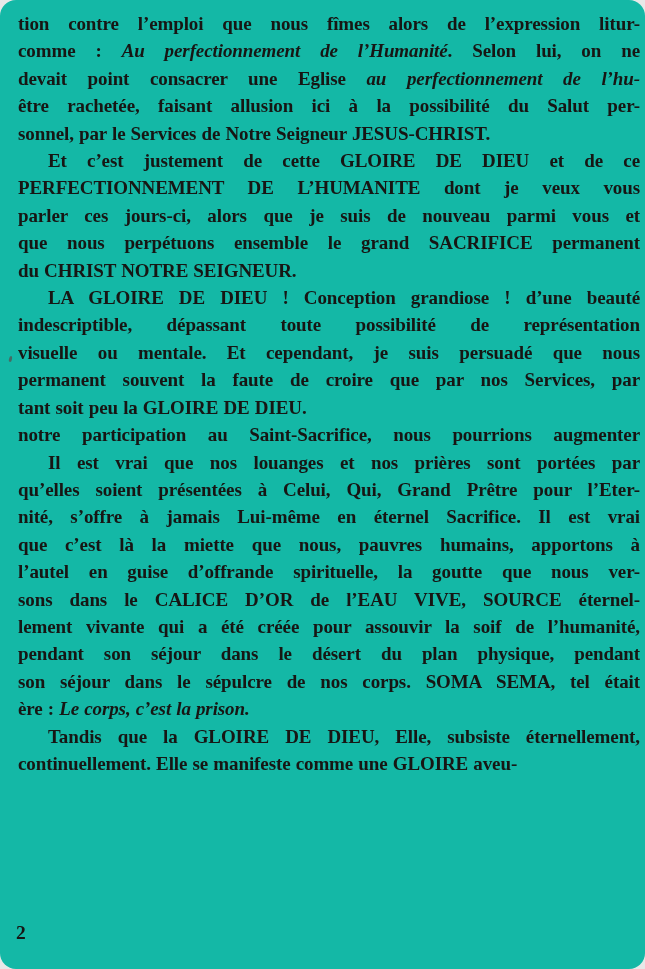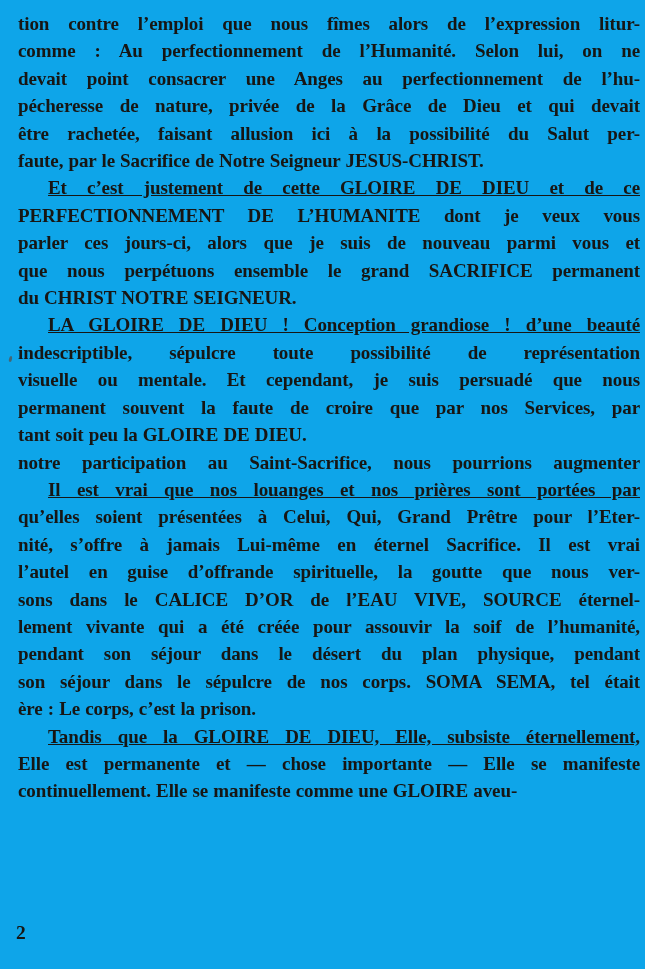--- a/index.html
+++ b/index.html
@@ -1,47 +1,48 @@
 <!DOCTYPE html>
 <html><head>
 <meta charset="utf-8">
 <style>
   html, body { margin: 0; padding: 0; background: #e8e8e8; }
   .page {
     position: relative;
     width: 645px;
     height: 969px;
     margin: 0 auto;
-    background: #0ea5e9;
+    background: #14b8a6;
     overflow: hidden;
     font-family: "Liberation Serif", "DejaVu Serif", serif;
     font-weight: 700;
     color: #171614;
+    border-radius: 16px;
   }
   .text-block {
     position: absolute;
     left: 18px;
     top: 10px;
     width: 622px;
   }
   .para { margin: 0; }
   .line {
     font-size: 19px;
     line-height: 27.4px;
     letter-spacing: -0.1px;
     word-spacing: 0.5px;
     text-align: justify;
     text-align-last: justify;
     text-justify: inter-word;
     white-space: normal;
   }
   .line.end { text-align-last: left; }
-  .line.indent { text-indent: 30px; text-decoration: underline; }
+  .line.indent { text-indent: 30px; }
   .seg { font-style: normal; }
-  .seg.it { }
+  .seg.it { font-style: italic; }
   .page-number {
     position: absolute;
     left: 16px;
     top: 919px;
     font-size: 19.5px;
     line-height: 27px;
   }
   .ink-speck {
     position: absolute;
     left: 9px;
@@ -56,51 +57,50 @@
 </style>
 </head>
 <body>
 
 <div class="page">
   <span class="ink-speck"></span>
   <div class="text-block" id="text-block">
       <div class="para">
         <div class="line"><span class="seg">tion contre l’emploi que nous fîmes alors de l’expression litur-</span></div>
         <div class="line"><span class="seg">comme : </span><span class="seg it">Au perfectionnement de l’Humanité</span><span class="seg">. Selon lui, on ne</span></div>
-        <div class="line"><span class="seg">devait point consacrer une Anges </span><span class="seg it">au perfectionnement de l’hu-</span></div>
-        <div class="line"><span class="seg">pécheresse de nature, privée de la Grâce de Dieu et qui devait</span></div>
+        <div class="line"><span class="seg">devait point consacrer une Eglise </span><span class="seg it">au perfectionnement de l’hu-</span></div>
         <div class="line"><span class="seg">être rachetée, faisant allusion ici à la possibilité du Salut per-</span></div>
-        <div class="line end"><span class="seg">faute, par le Sacrifice de Notre Seigneur JESUS-CHRIST.</span></div>
+        <div class="line end"><span class="seg">sonnel, par le Services de Notre Seigneur JESUS-CHRIST.</span></div>
       </div>
       <div class="para">
         <div class="line indent"><span class="seg">Et c’est justement de cette GLOIRE DE DIEU et de ce</span></div>
         <div class="line"><span class="seg">PERFECTIONNEMENT DE L’HUMANITE dont je veux vous</span></div>
         <div class="line"><span class="seg">parler ces jours-ci, alors que je suis de nouveau parmi vous et</span></div>
         <div class="line"><span class="seg">que nous perpétuons ensemble le grand SACRIFICE permanent</span></div>
         <div class="line end"><span class="seg">du CHRIST NOTRE SEIGNEUR.</span></div>
       </div>
       <div class="para">
         <div class="line indent"><span class="seg">LA GLOIRE DE DIEU ! Conception grandiose ! d’une beauté</span></div>
-        <div class="line"><span class="seg">indescriptible, sépulcre toute possibilité de représentation</span></div>
+        <div class="line"><span class="seg">indescriptible, dépassant toute possibilité de représentation</span></div>
         <div class="line"><span class="seg">visuelle ou mentale. Et cependant, je suis persuadé que nous</span></div>
         <div class="line"><span class="seg">permanent souvent la faute de croire que par nos Services, par</span></div>
         <div class="line end"><span class="seg">tant soit peu la GLOIRE DE DIEU.</span></div>
         <div class="line"><span class="seg">notre participation au Saint-Sacrifice, nous pourrions augmenter</span></div>
       </div>
       <div class="para">
         <div class="line indent"><span class="seg">Il est vrai que nos louanges et nos prières sont portées par</span></div>
         <div class="line"><span class="seg">qu’elles soient présentées à Celui, Qui, Grand Prêtre pour l’Eter-</span></div>
         <div class="line"><span class="seg">nité, s’offre à jamais Lui-même en éternel Sacrifice. Il est vrai</span></div>
+        <div class="line"><span class="seg">que c’est là la miette que nous, pauvres humains, apportons à</span></div>
         <div class="line"><span class="seg">l’autel en guise d’offrande spirituelle, la goutte que nous ver-</span></div>
         <div class="line"><span class="seg">sons dans le CALICE D’OR de l’EAU VIVE, SOURCE éternel-</span></div>
         <div class="line"><span class="seg">lement vivante qui a été créée pour assouvir la soif de l’humanité,</span></div>
         <div class="line"><span class="seg">pendant son séjour dans le désert du plan physique, pendant</span></div>
         <div class="line"><span class="seg">son séjour dans le sépulcre de nos corps. SOMA SEMA, tel était</span></div>
         <div class="line end"><span class="seg">ère : </span><span class="seg it">Le corps, c’est la prison.</span></div>
       </div>
       <div class="para">
         <div class="line indent"><span class="seg">Tandis que la GLOIRE DE DIEU, Elle, subsiste éternellement,</span></div>
-        <div class="line"><span class="seg">Elle est permanente et — chose importante — Elle se manifeste</span></div>
         <div class="line end"><span class="seg">continuellement. Elle se manifeste comme une GLOIRE aveu-</span></div>
       </div>
     </div>
   <div class="page-number">2</div>
 </div>
 
 </body></html>

